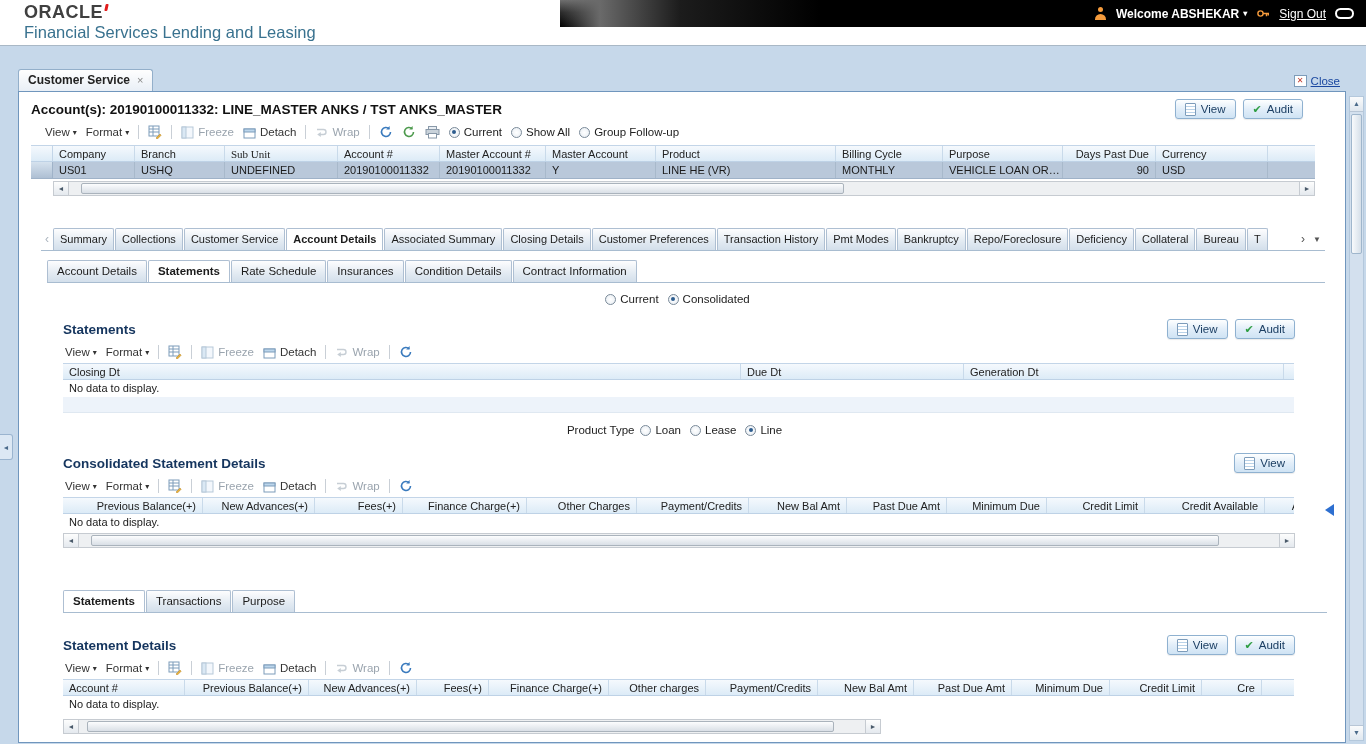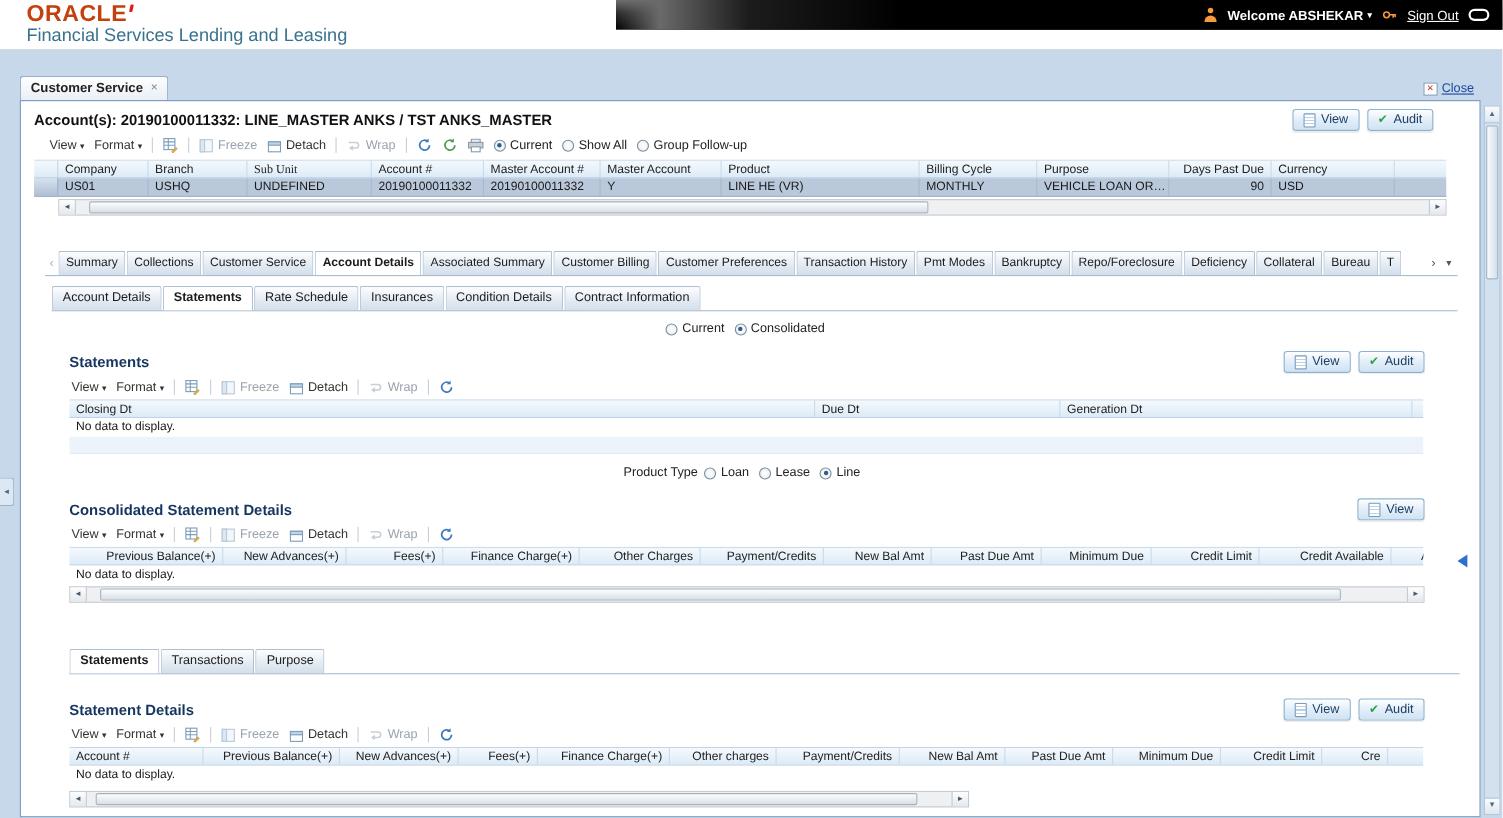--- a/index.html
+++ b/index.html
@@ -2,21 +2,21 @@
 <html><head>
 <meta charset="utf-8">
 <style>
   * { box-sizing: border-box; margin: 0; padding: 0; }
   html,body { width:1366px; height:744px; overflow:hidden; }
   body { font-family:"Liberation Sans", sans-serif; background:#fff; font-size:12px; color:#222; }
 
   
   .top-header { position:relative; height:46px; background:#fff; border-bottom:1px solid #a9b8c6; }
   .brand { position:absolute; left:24px; top:2px; }
-  .brand-name { color:#c2410c; font-weight:bold; font-size:21px; letter-spacing:.5px; line-height:21px; }
+  .brand-name { color:#404040; font-weight:bold; font-size:18px; letter-spacing:.5px; line-height:21px; }
   .brand-mark { display:inline-block; width:3px; height:7px; background:#e21c1c; margin-left:2px; transform:skewX(-12deg); vertical-align:top; margin-top:2px; border-radius:1px; }
   .brand-sub { color:#39728f; font-size:16.5px; line-height:19px; }
   .top-bar { position:absolute; right:0; top:0; height:27px; width:806px;
     background:linear-gradient(90deg, rgba(120,120,120,0) 0, #6a6a6a 40px, #1c1c1c 120px, #000 260px),
                linear-gradient(#6f6f6f, #2b2b2b 45%, #000);
     display:flex; align-items:center; justify-content:flex-end; gap:9px; padding-right:12px; color:#fff; }
   .person-icon { width:13px; height:13px; position:relative; display:inline-block; }
   .person-icon::before { content:""; position:absolute; top:0; left:4px; width:5px; height:5px; border-radius:50%; background:#f59b3c; }
   .person-icon::after { content:""; position:absolute; bottom:0; left:1px; width:11px; height:6px; border-radius:6px 6px 0 0; background:#f59b3c; }
   .welcome { font-weight:bold; font-size:12px; cursor:pointer; display:inline-flex; align-items:center; gap:4px; }
@@ -316,21 +316,21 @@
   <span class="tab"><span>Summary</span></span>
 
   <span class="tab"><span>Collections</span></span>
 
   <span class="tab"><span>Customer Service</span></span>
 
   <span class="tab active"><span>Account Details</span></span>
 
   <span class="tab"><span>Associated Summary</span></span>
 
-  <span class="tab"><span>Customer Billing</span></span>
+  <span class="tab"><span>Closing Details</span></span>
 
   <span class="tab"><span>Customer Preferences</span></span>
 
   <span class="tab"><span>Transaction History</span></span>
 
   <span class="tab"><span>Pmt Modes</span></span>
 
   <span class="tab"><span>Bankruptcy</span></span>
 
   <span class="tab"><span>Repo/Foreclosure</span></span>

